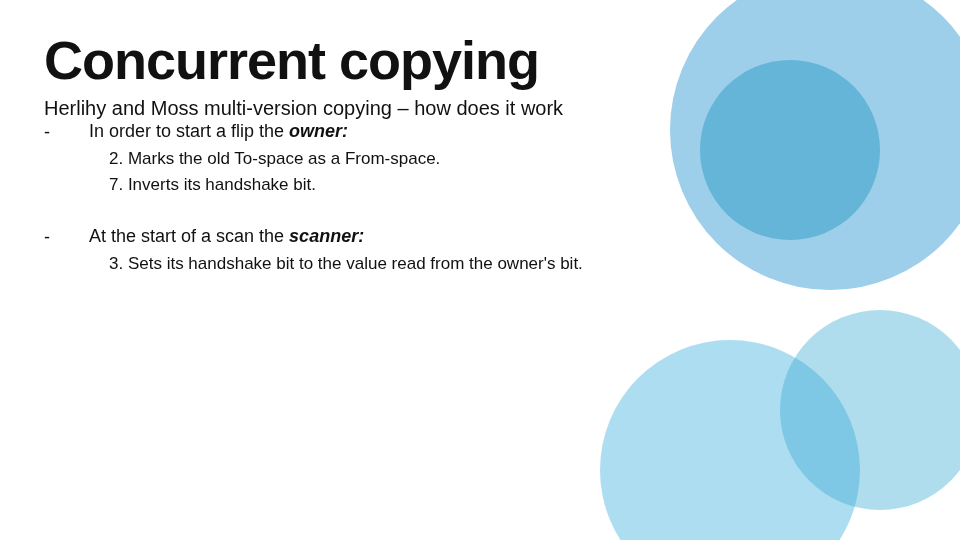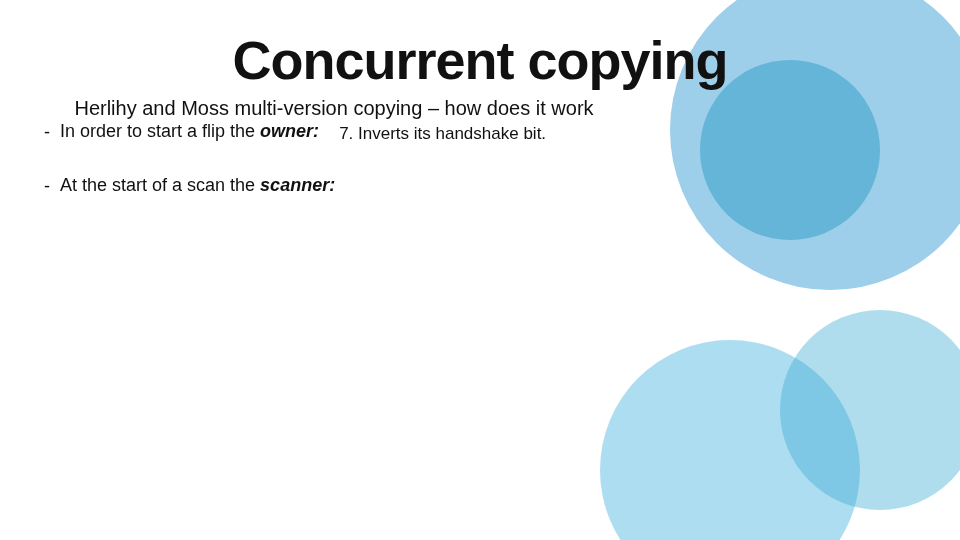--- a/index.html
+++ b/index.html
@@ -1,15 +1,15 @@
 <!DOCTYPE html>
 <html><head>
   <meta charset="utf-8">
   <style>
-    * { margin: 0; padding: 0; box-sizing: border-box; text-align: center; }
+    * { margin: 0; padding: 0; box-sizing: border-box; }
 
     body {
       width: 960px;
       height: 540px;
       overflow: hidden;
       background: #ffffff;
       font-family: 'Arial', sans-serif;
       position: relative;
     }
 
@@ -105,20 +105,22 @@
       font-size: 18px;
       font-weight: 400;
       color: #111111;
       margin-right: 10px;
       margin-top: 1px;
       flex-shrink: 0;
     }
 
     .section-body {
       display: flex;
+      flex-direction: column;
+      margin-left: 29px;
     }
 
     .section-intro {
       font-size: 18px;
       font-weight: 400;
       color: #111111;
       margin-bottom: 4px;
       font-family: 'Arial', sans-serif;
     }
 
@@ -153,28 +155,30 @@
   <div class="content">
     <div class="title">Concurrent copying</div>
     <div class="subtitle">Herlihy and Moss multi-version copying – how does it work</div>
 
     <div class="section">
       <span class="bullet">-</span>
       <div class="section-body">
         <div class="section-intro">
           <span>In order to start a flip the </span><span class="italic-bold">owner:</span>
         </div>
+        <div class="numbered-item">2.  Marks the old To-space as a From-space.</div>
         <div class="numbered-item">7.  Inverts its handshake bit.</div>
       </div>
     </div>
 
     <div class="spacer"></div>
 
     <div class="section">
       <span class="bullet">-</span>
       <div class="section-body">
         <div class="section-intro">
           <span>At the start of a scan the </span><span class="italic-bold">scanner:</span>
         </div>
+        <div class="numbered-item">3.  Sets its handshake bit to the value read from the owner's bit.</div>
       </div>
     </div>
   </div>
 </div>
 
 </body></html>

